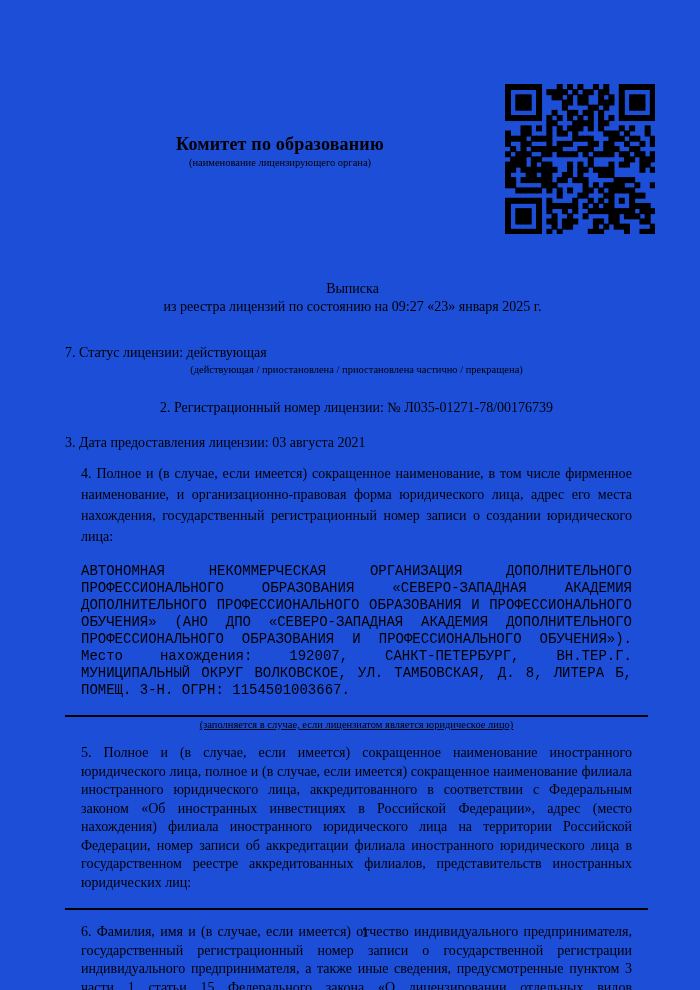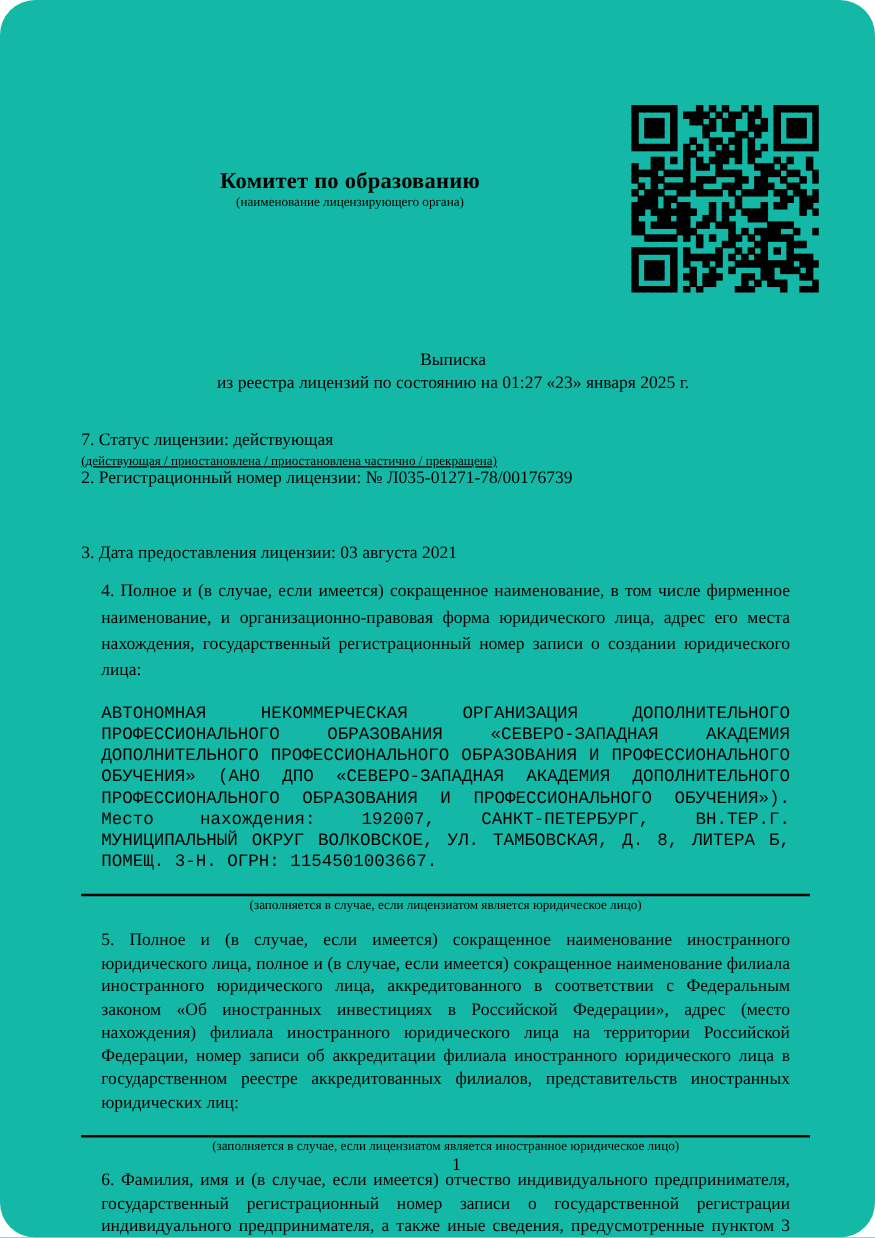--- a/index.html
+++ b/index.html
@@ -1,54 +1,54 @@
 <!DOCTYPE html>
 <html lang="ru"><head>
 <meta charset="utf-8">
 <style>
   html,body{margin:0;padding:0;}
   body{
     width:700px;height:990px;background:#ffffff;
     font-family:"Liberation Serif","DejaVu Serif",serif;
     color:#000;
   }
-  .page{position:relative;width:700px;height:990px;background:#14b8a6;overflow:hidden;border-radius:28px;}
+  .page{position:relative;width:700px;height:990px;background:#1d4ed8;overflow:hidden;}
 
   .abs{position:absolute;}
 
   
   .header{top:134px;left:65px;width:430px;text-align:center;}
   .header-title{font-size:18px;font-weight:bold;letter-spacing:.2px;}
   .header-caption{font-size:10.5px;margin-top:2px;}
 
   
   .qr{top:84px;left:505px;width:150px;height:150px;}
   .qr svg{display:block;}
 
   
-  .doc-title{top:280px;left:65px;width:595px;text-align:center;font-size:14px;line-height:18px;}
+  .doc-title{top:280px;left:55px;width:595px;text-align:center;font-size:14px;line-height:18px;}
 
   
   .item-line{font-size:14px;}
   .item1{top:345px;left:65px;width:583px;}
-  .item2{top:375px;left:65px;width:583px;}
+  .item2{top:400px;left:65px;width:583px;text-align:center;}
   .item3{top:435px;left:65px;width:583px;}
-  .small-caption{font-size:10.5px;margin-top:3px;text-decoration:underline;}
+  .small-caption{font-size:10.5px;text-align:center;margin-top:3px;}
 
   
   .flow{top:447px;left:65px;width:583px;}
   .flow p{margin:16px;font-size:14px;text-align:justify;}
   .p-intro{line-height:21px;}
   .p-value{line-height:17px;font-family:Liberation Mono, monospace;}
   .p-item5{line-height:18.5px;margin-top:14px !important;}
   .p-item6{line-height:18.5px;margin-top:13px !important;}
   .rule{border-top:2px solid #000;height:0;margin-top:7px;}
   .rule-5{margin-top:9px;}
   .rule-6{margin-top:21px;}
-  .fill-caption{font-size:10.5px;text-align:center;margin-top:2px;}
+  .fill-caption{font-size:10.5px;text-align:center;margin-top:2px;text-decoration:underline;}
 
   
   .footer{top:925px;left:65px;width:600px;text-align:center;font-size:14px;}
 </style>
 </head>
 <body>
 
 <div class="page">
 
   <div class="abs header">
@@ -484,21 +484,21 @@
         <rect x="93.10" y="144.83" width="6" height="6"></rect>
         <rect x="118.97" y="144.83" width="6" height="6"></rect>
         <rect x="134.48" y="144.83" width="6" height="6"></rect>
         <rect x="139.66" y="144.83" width="6" height="6"></rect>
         <rect x="144.83" y="144.83" width="6" height="6"></rect>
       </svg>
     </div>
 
   <div class="abs doc-title">
     <div>Выписка</div>
-    <div>из реестра лицензий по состоянию на 01:27 «23» января 2025 г.</div>
+    <div>из реестра лицензий по состоянию на 09:27 «23» января 2025 г.</div>
   </div>
 
   <div class="abs item1">
     <div class="item-line">7. Статус лицензии: действующая</div>
     <div class="small-caption">(действующая / приостановлена / приостановлена частично / прекращена)</div>
   </div>
 
   <div class="abs item2">
     <div class="item-line">2. Регистрационный номер лицензии: № Л035-01271-78/00176739</div>
   </div>
@@ -509,21 +509,20 @@
 
   <div class="abs flow">
 
     <p class="p-intro">4. Полное и (в случае, если имеется) сокращенное наименование, в том числе фирменное наименование, и организационно-правовая форма юридического лица, адрес его места нахождения, государственный регистрационный номер записи о создании юридического лица:</p>
     <p class="p-value">АВТОНОМНАЯ НЕКОММЕРЧЕСКАЯ ОРГАНИЗАЦИЯ ДОПОЛНИТЕЛЬНОГО ПРОФЕССИОНАЛЬНОГО ОБРАЗОВАНИЯ «СЕВЕРО-ЗАПАДНАЯ АКАДЕМИЯ ДОПОЛНИТЕЛЬНОГО ПРОФЕССИОНАЛЬНОГО ОБРАЗОВАНИЯ И ПРОФЕССИОНАЛЬНОГО ОБУЧЕНИЯ» (АНО ДПО «СЕВЕРО-ЗАПАДНАЯ АКАДЕМИЯ ДОПОЛНИТЕЛЬНОГО ПРОФЕССИОНАЛЬНОГО ОБРАЗОВАНИЯ И ПРОФЕССИОНАЛЬНОГО ОБУЧЕНИЯ»). Место нахождения: 192007, САНКТ-ПЕТЕРБУРГ, ВН.ТЕР.Г. МУНИЦИПАЛЬНЫЙ ОКРУГ ВОЛКОВСКОЕ, УЛ. ТАМБОВСКАЯ, Д. 8, ЛИТЕРА Б, ПОМЕЩ. 3-Н. ОГРН: 1154501003667.</p>
     <div class="rule"></div>
     <div class="fill-caption">(заполняется в случае, если лицензиатом является юридическое лицо)</div>
 
     <p class="p-item5">5. Полное и (в случае, если имеется) сокращенное наименование иностранного юридического лица, полное и (в случае, если имеется) сокращенное наименование филиала иностранного юридического лица, аккредитованного в соответствии с Федеральным законом «Об иностранных инвестициях в Российской Федерации», адрес (место нахождения) филиала иностранного юридического лица на территории Российской Федерации, номер записи об аккредитации филиала иностранного юридического лица в государственном реестре аккредитованных филиалов, представительств иностранных юридических лиц:</p>
     <div class="rule rule-5"></div>
-    <div class="fill-caption">(заполняется в случае, если лицензиатом является иностранное юридическое лицо)</div>
 
     <p class="p-item6">6. Фамилия, имя и (в случае, если имеется) отчество индивидуального предпринимателя, государственный регистрационный номер записи о государственной регистрации индивидуального предпринимателя, а также иные сведения, предусмотренные пунктом 3 части 1 статьи 15 Федерального закона «О лицензировании отдельных видов деятельности»:</p>
     <div class="rule rule-6"></div>
     <div class="fill-caption">(заполняется в случае, если лицензиатом является индивидуальный предприниматель)</div>
 
   </div>
 
   <div class="abs footer">1</div>
 
 </div>

